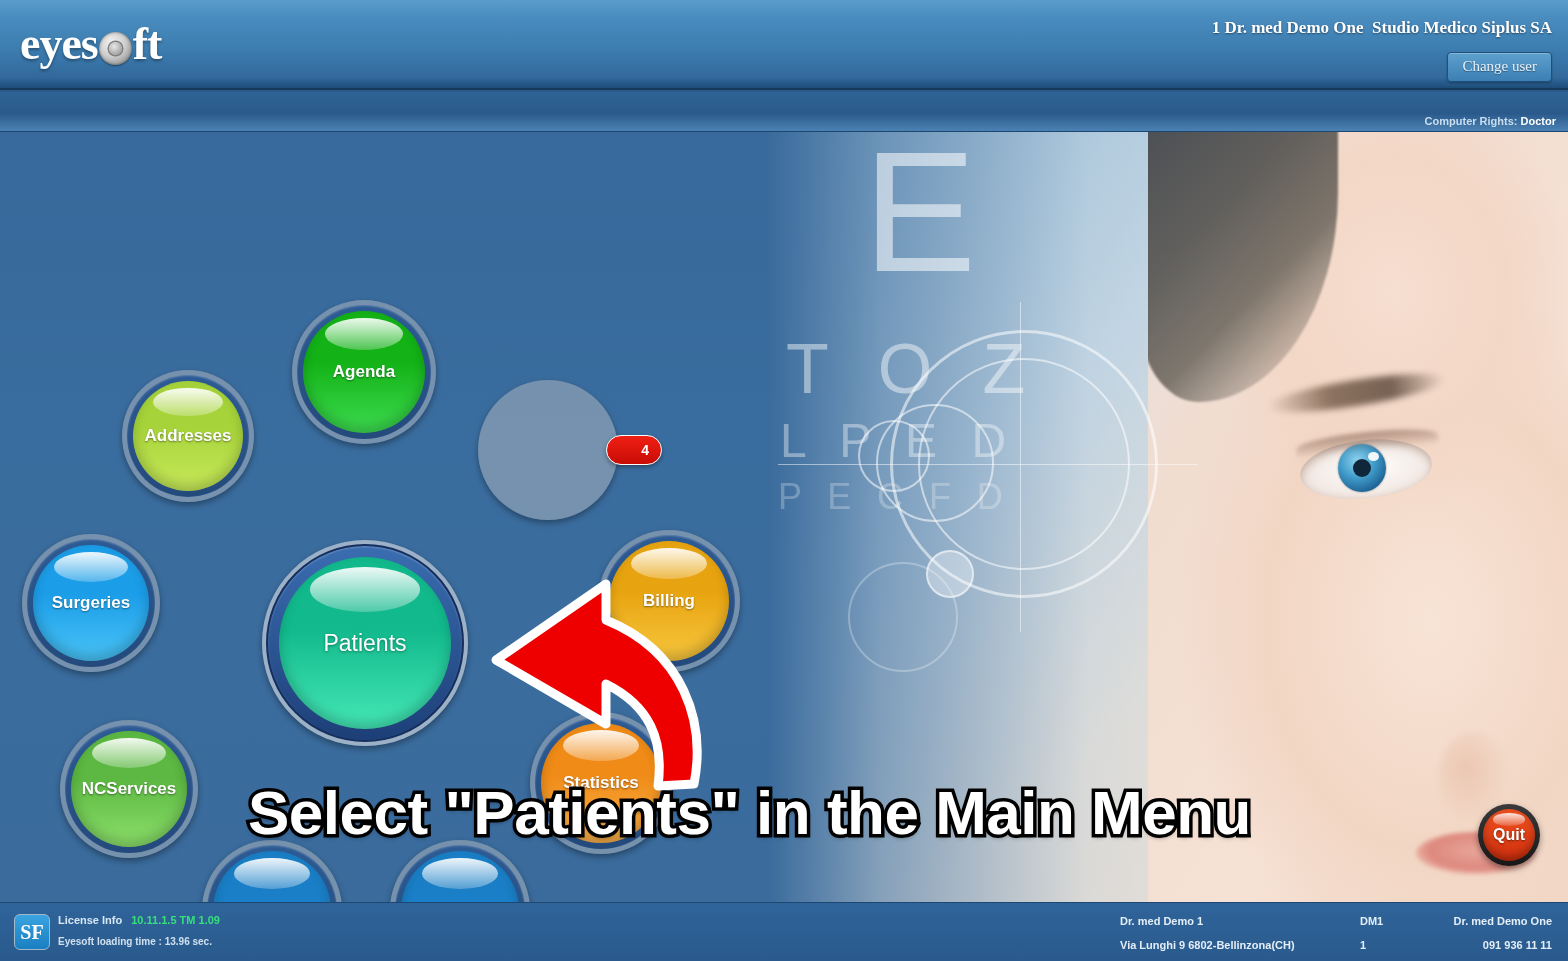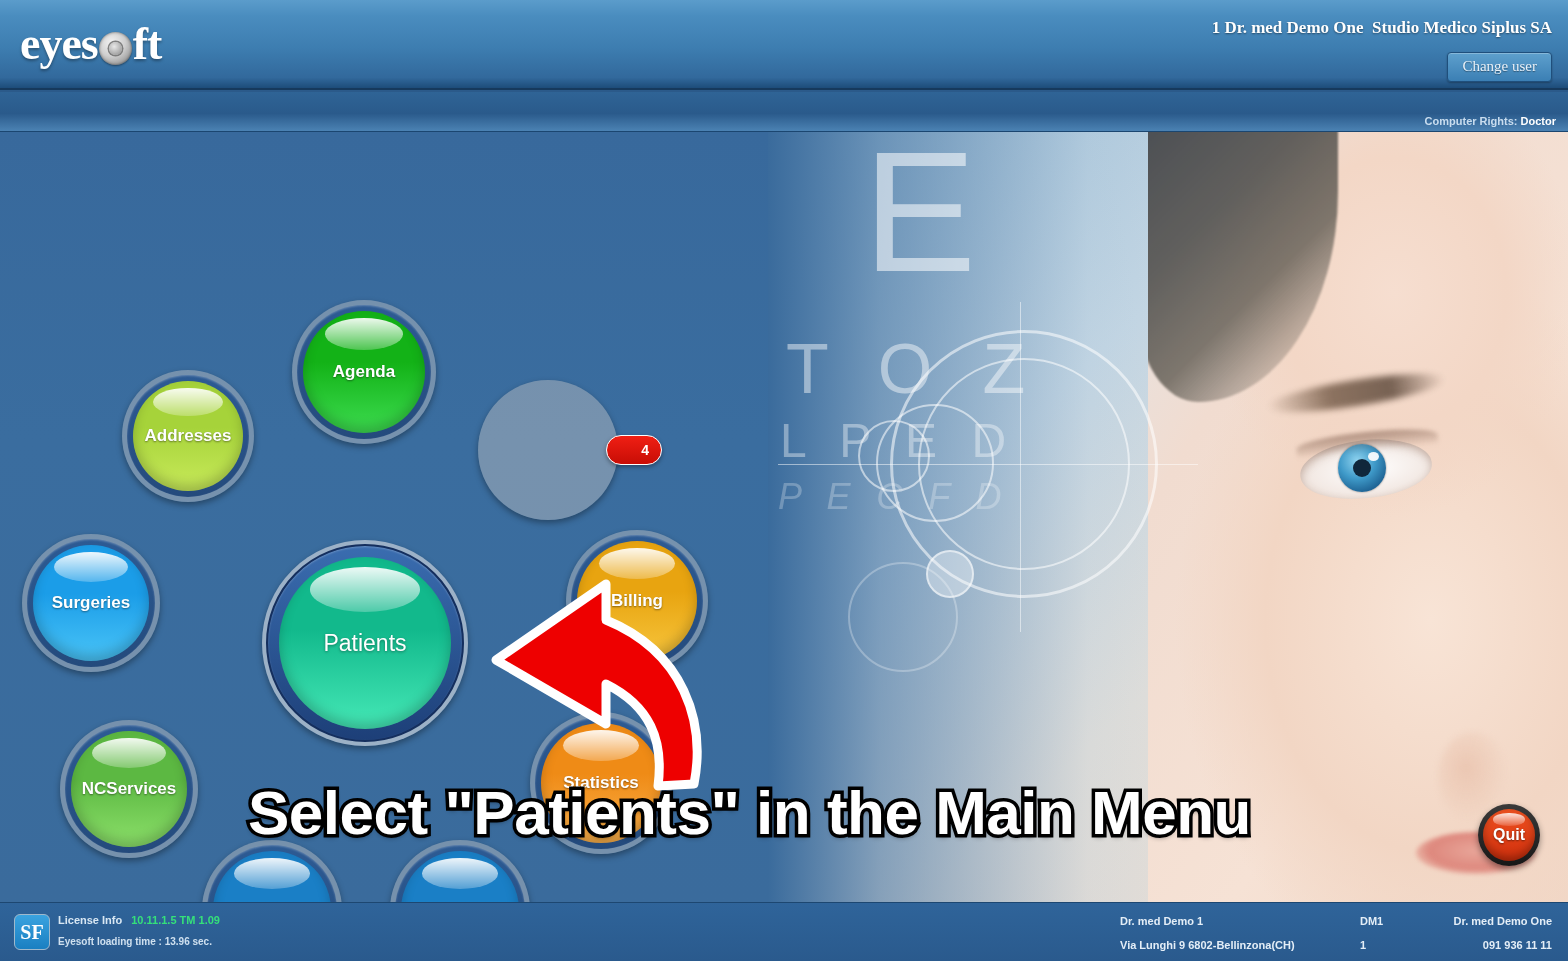--- a/index.html
+++ b/index.html
@@ -94,21 +94,21 @@
     position:absolute; right:-30px; bottom:6px;
     color:rgba(255,255,255,.45); letter-spacing:0;
   }
   #eyechart .r0 { font-size:170px; line-height:160px; margin-left:55px; }
   #eyechart .r1 { font-size:86px;  line-height:96px;  margin-left:12px; }
   #eyechart .r1 .rownum { font-size:20px; }
   #eyechart .r2 { font-size:70px;  line-height:82px;  margin-left:-22px; color:rgba(255,255,255,.45);margin-top:36px; }
   #eyechart .r2 .rownum { font-size:18px; }
   #eyechart .r3 { font-size:48px;  line-height:62px;  margin-left:-28px; color:rgba(255,255,255,.38); }
   #eyechart .r3 .rownum { font-size:16px; }
-  #eyechart .r4 { font-size:36px;  line-height:50px;  margin-left:-30px; color:rgba(255,255,255,.26);font-style:italic; }
+  #eyechart .r4 { font-size:36px;  line-height:50px;  margin-left:-30px; color:rgba(255,255,255,.26); }
   #eyechart .r4 .rownum { font-size:14px; }
 
   
   #face { position:absolute; right:0; top:0; width:420px; height:770px; overflow:hidden; }
   #face .skin {
     position:absolute; left:-40px; top:-20px; width:520px; height:820px;
     background:
       radial-gradient(ellipse 250px 300px at 55% 22%, #f6ded0 0%, #f3d7c6 45%, rgba(243,215,198,0) 75%),
       radial-gradient(ellipse 300px 420px at 62% 62%, #f8e4d6 0%, #f2d6c4 55%, rgba(242,214,196,0) 85%),
       linear-gradient(to bottom right, #dfe6ec 0%, #f1dcd0 28%, #f6e2d5 60%, #f0d4c2 100%);
@@ -383,21 +383,21 @@
             </div>
           </div>
         </div>
         <div class="mbtn" id="btn-patients" style="left: 262px; top: 408px; width: 206px; height: 206px; z-index: 20;">
           <div class="ring">
             <div class="face" style="background: linear-gradient(rgb(18, 185, 140) 0%, rgb(18, 185, 140) 42%, rgb(69, 232, 182) 100%);">
               <span class="lbl" style="font-size: 23px;">Patients</span>
             </div>
           </div>
         </div>
-        <div class="mbtn" id="btn-billing" style="left: 566px; top: 398px; width: 142px; height: 142px;">
+        <div class="mbtn" id="btn-billing" style="left: 598px; top: 398px; width: 142px; height: 142px;">
           <div class="ring">
             <div class="face" style="background: linear-gradient(rgb(232, 164, 16) 0%, rgb(232, 164, 16) 42%, rgb(247, 198, 62) 100%);">
               <span class="lbl" style="font-size: 17px;">Billing</span>
             </div>
           </div>
         </div>
         <div class="mbtn" id="btn-ncservices" style="left: 60px; top: 588px; width: 138px; height: 138px;">
           <div class="ring">
             <div class="face" style="background: linear-gradient(rgb(92, 184, 66) 0%, rgb(92, 184, 66) 42%, rgb(140, 224, 106) 100%);">
               <span class="lbl" style="font-size: 17px;">NCServices</span>

